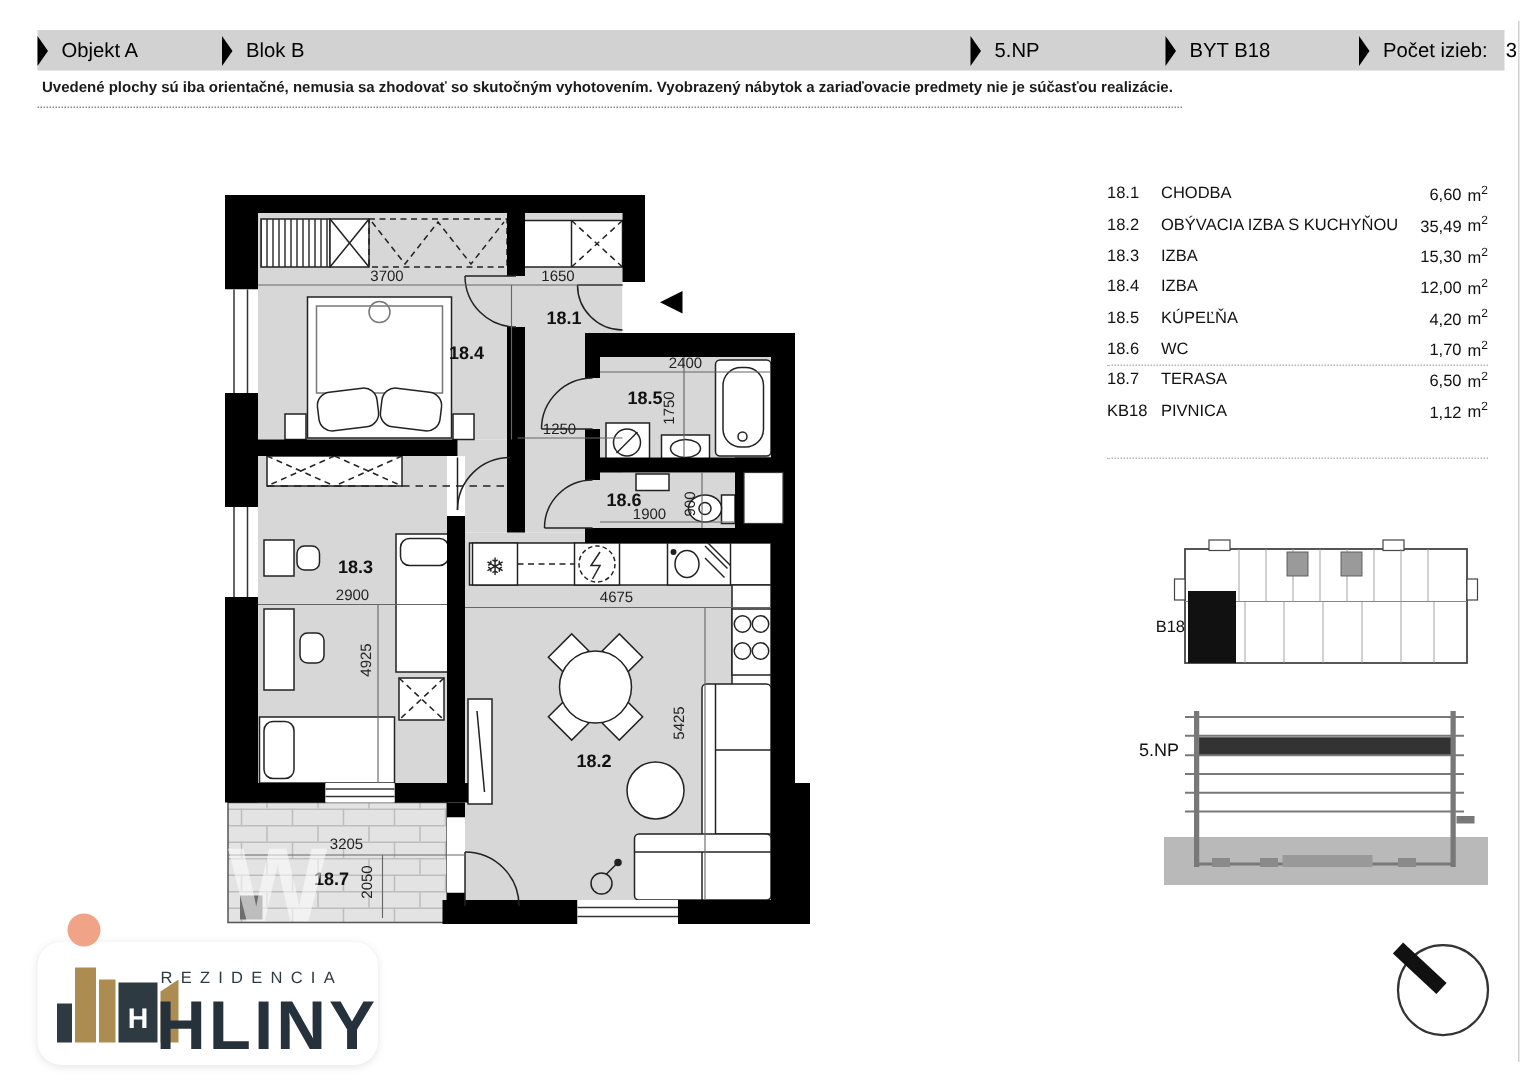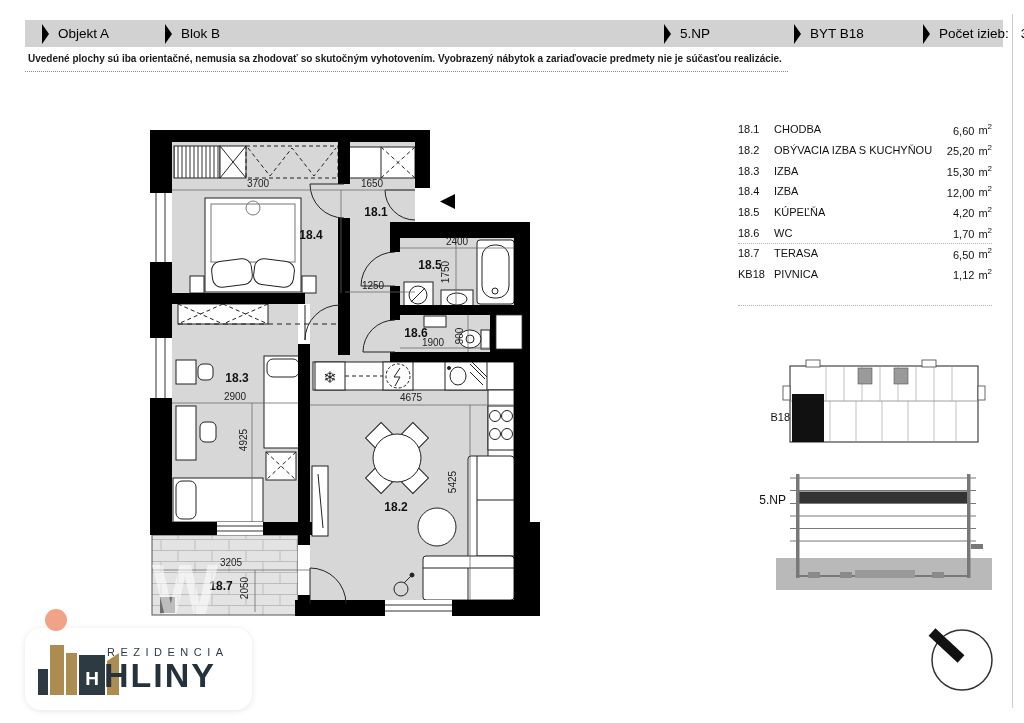--- a/index.html
+++ b/index.html
@@ -1,20 +1,20 @@
 <!DOCTYPE html>
 <html><head>
 <meta charset="utf-8">
 <style>
   html,body{margin:0;padding:0;background:#fff;}
   body{position:relative;width:1024px;height:723px;overflow:hidden;
        font-family:"Liberation Sans", sans-serif;color:#111;}
   
   .hband{position:absolute;left:25px;top:20px;width:978px;height:27px;background:#d2d2d2;}
-  .hcell{position:absolute;top:0;height:27px;display:flex;align-items:center;padding-left:17px;}
+  .hcell{position:absolute;top:0;height:27px;display:flex;align-items:center;}
   .wedge{width:0;height:0;border-top:10px solid transparent;border-bottom:10px solid transparent;
          border-left:7px solid #000;margin-right:9px;}
   .hlabel{font-size:13.5px;color:#000;white-space:nowrap;}
   .hvalue{font-size:13.5px;color:#000;margin-left:12px;}
   
   .disclaimer{position:absolute;left:28px;top:53px;width:760px;font-size:10px;font-weight:bold;color:#1a1a1a;}
   .under-rule{position:absolute;left:25px;top:71px;width:763px;border-top:1px dotted #8a8a8a;}
   .page-right-border{position:absolute;left:1012px;top:14px;width:1px;height:694px;background:#cfcfcf;}
   
   .atable{position:absolute;left:738px;top:119px;width:254px;font-size:11px;}
@@ -31,21 +31,21 @@
   .dim{font-size:10px;fill:#222;}
   .rlabel{font-size:12px;font-weight:bold;fill:#111;}
   
   .logo-card{position:absolute;left:25px;top:628px;width:227px;height:82px;background:#fff;
              border-radius:16px;box-shadow:0 1px 6px rgba(0,0,0,.10);z-index:5;}
   .logo-dot{position:absolute;left:45px;top:609px;width:22px;height:22px;border-radius:50%;
             background:#f1a387;z-index:6;}
   .logo-icon{position:absolute;left:10px;top:9px;}
   .brand-top{position:absolute;left:82px;top:18px;font-size:11px;font-weight:normal;
              letter-spacing:5.5px;color:#2c3a42;}
-  .brand-name{position:absolute;left:79px;top:28px;font-size:34px;font-weight:bold;
+  .brand-name{position:absolute;left:79px;top:28px;font-size:46px;font-weight:bold;
               letter-spacing:2px;color:#25323c;}
 </style>
 </head>
 <body>
 
 <div class="hband">
   <div class="hcell" style="left:0">
     <span class="wedge"></span>
     <span class="hlabel">Objekt A</span>
   </div>
@@ -74,21 +74,21 @@
 
 <div class="atable">
   <div class="arow">
     <span class="acode">18.1</span>
     <span class="aname">CHODBA</span>
     <span class="aarea"><span>6,60</span><span class="aunit"><span>m</span><sup>2</sup></span></span>
   </div>
   <div class="arow">
     <span class="acode">18.2</span>
     <span class="aname">OBÝVACIA IZBA S KUCHYŇOU</span>
-    <span class="aarea"><span>25,20</span><span class="aunit"><span>m</span><sup>2</sup></span></span>
+    <span class="aarea"><span>35,49</span><span class="aunit"><span>m</span><sup>2</sup></span></span>
   </div>
   <div class="arow">
     <span class="acode">18.3</span>
     <span class="aname">IZBA</span>
     <span class="aarea"><span>15,30</span><span class="aunit"><span>m</span><sup>2</sup></span></span>
   </div>
   <div class="arow">
     <span class="acode">18.4</span>
     <span class="aname">IZBA</span>
     <span class="aarea"><span>12,00</span><span class="aunit"><span>m</span><sup>2</sup></span></span>

